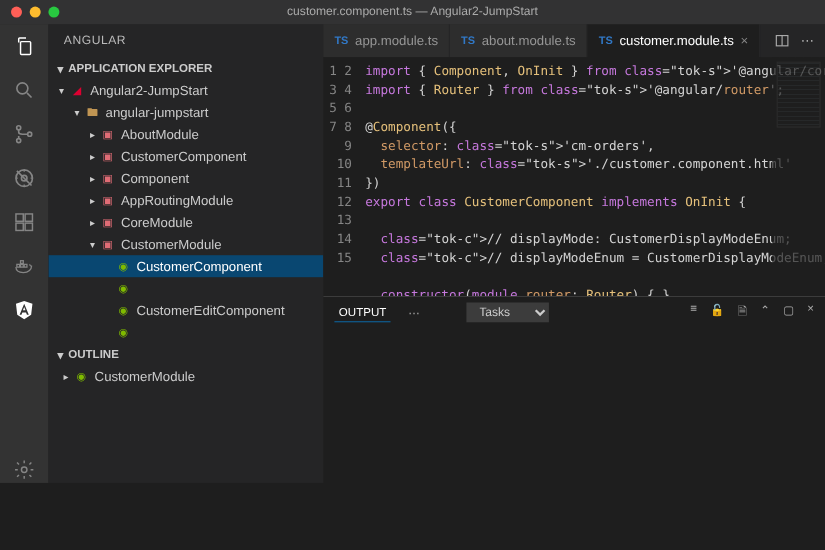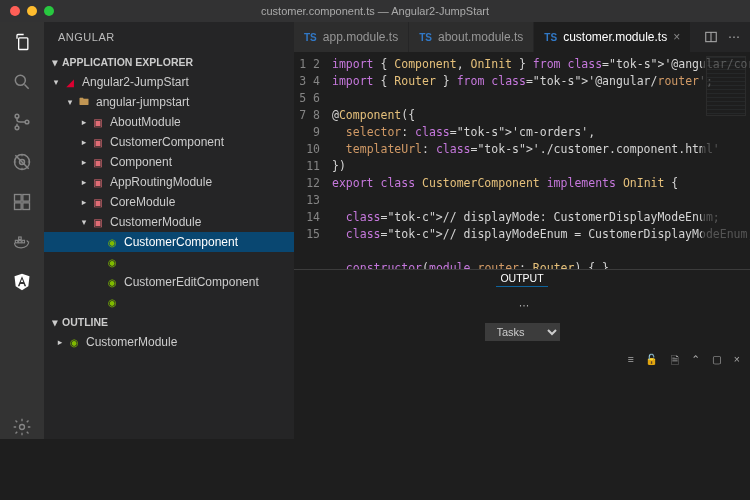--- a/index.html
+++ b/index.html
@@ -37,25 +37,25 @@
 .tab .tsico { color:#3178c6; font-size:10px; font-weight:bold; }
 .tab .close { color:#888; font-size:12px; }
 .tabs-actions { margin-left:auto; display:flex; align-items:center; gap:10px; padding:0 10px; color:#aaa; }
 .editor-wrap { flex:1; display:flex; position:relative; background:#1e1e1e; min-height:0; }
 .gutter { width:34px; text-align:right; padding:4px 8px 0 0; color:#858585; font-family:Menlo,Consolas,monospace; font-size:11.5px; line-height:17px; }
 .code { flex:1; padding:4px 0 0 4px; font-family:Menlo,Consolas,monospace; font-size:11.5px; line-height:17px; color:#d4d4d4; white-space:pre; overflow:hidden; }
 .tok-k { color:#c678dd; } .tok-t { color:#e5c07b; } .tok-f { color:#61afef; } .tok-p { color:#d19a66; }
 .minimap { position:absolute; right:0; top:0; width:48px; height:100%; background:linear-gradient(#1e1e1e,#1e1e1e); opacity:.7; }
 .minimap-inner { margin:4px; height:60px; background:repeating-linear-gradient(#2a2d2e 0,#2a2d2e 1px,transparent 1px,transparent 4px); border:1px solid #333; }
 .panel { height:170px; background:#1e1e1e; border-top:1px solid #3c3c3c; display:flex; flex-direction:column; }
-.panel-tabs { height:28px; display:flex; align-items:center; gap:12px; padding:0 10px; font-size:10.5px; color:#aaa;flex-direction:column; }
+.panel-tabs { height:28px; display:flex; align-items:center; gap:12px; padding:0 10px; font-size:10.5px; color:#aaa; }
 .panel-tab { padding:2px 4px; cursor:pointer; text-transform:uppercase; }
 .panel-tab.active { color:#fff; border-bottom:1px solid #0e639c; }
 .panel-ellipsis { color:#aaa; margin-left:4px; }
-.panel-select { background:#3c3c3c; color:#ccc; border:none; font-size:11px; padding:2px 18px 2px 8px; margin-left:0; }
+.panel-select { background:#3c3c3c; color:#ccc; border:none; font-size:11px; padding:2px 18px 2px 8px; margin-left:30px; }
 .panel-actions { margin-left:auto; display:flex; gap:12px; color:#aaa; }
 .panel-actions span { cursor:pointer; }
 svg { display:block; }
 </style>
 </head>
 <body>
 
 <div class="window">
   <div class="titlebar">
     <div class="traffic">

